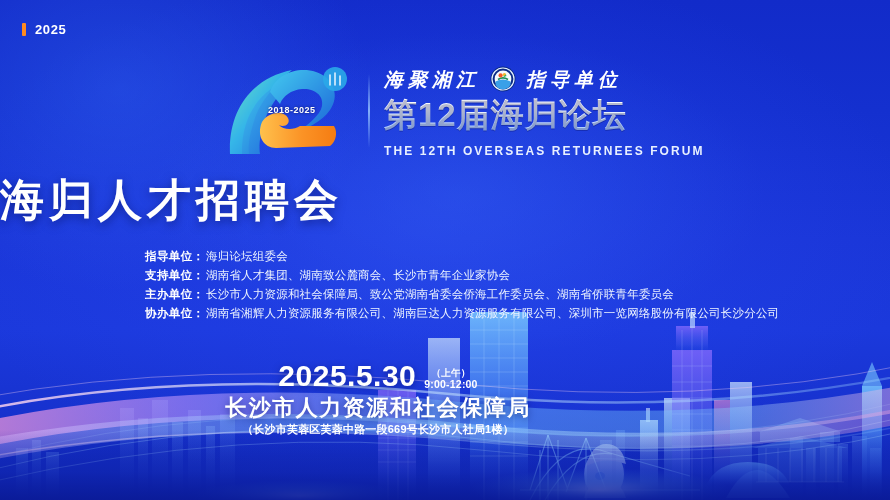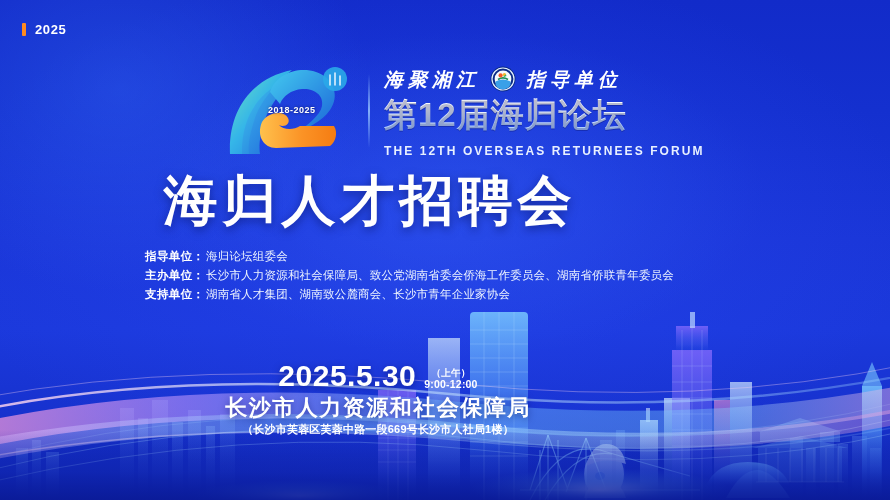--- a/index.html
+++ b/index.html
@@ -60,22 +60,22 @@
     background:linear-gradient(180deg,#ffffff 0%,#eaf3ff 40%,#9dc4ff 100%);
     -webkit-background-clip:text;background-clip:text;color:transparent;
     text-shadow:0 1px 0 rgba(0,0,60,.25);
   }
   .forum-en{
     color:#e8f0ff;font-size:12px;font-weight:bold;letter-spacing:2.1px;margin-top:10px;
     white-space:nowrap;
   }
   
   .headline{
-    position:absolute;top:170px;left:0;width:740px;text-align:center;
-    color:#ffffff;font-size:54px;font-weight:bold;letter-spacing:5px;line-height:60px;
+    position:absolute;top:170px;left:0;width:740px;
+    color:#ffffff;font-size:44px;font-weight:bold;letter-spacing:5px;line-height:60px;
     text-shadow:0 3px 10px rgba(5,15,90,.55);
   }
   
   .orgs{position:absolute;left:0;top:248px;width:890px;}
   .org-row{display:flex;justify-content:center;align-items:baseline;line-height:17px;margin-bottom:2px;white-space:nowrap;padding-left:40px;}
   .org-label{color:#ffffff;font-size:11.5px;font-weight:bold;letter-spacing:.4px;}
   .org-val{color:#eef4ff;font-size:11.5px;letter-spacing:.2px;}
   
   .org-row{position:relative;display:block;text-align:left;height:17px;}
   .org-label{position:absolute;left:145px;width:60px;text-align:left;}
@@ -363,26 +363,30 @@
   </div>
 
   <div class="headline">海归人才招聘会</div>
 
   <div class="orgs">
     <div class="org-row">
       <span class="org-label">指导单位：</span>
       <span class="org-val">海归论坛组委会</span>
     </div>
     <div class="org-row">
+      <span class="org-label">支持单位：</span>
+      <span class="org-val">湖南省人才集团、湖南致公麓商会、长沙市青年企业家协会</span>
+    </div>
+    <div class="org-row">
       <span class="org-label">主办单位：</span>
       <span class="org-val">长沙市人力资源和社会保障局、致公党湖南省委会侨海工作委员会、湖南省侨联青年委员会</span>
     </div>
     <div class="org-row">
-      <span class="org-label">支持单位：</span>
-      <span class="org-val">湖南省人才集团、湖南致公麓商会、长沙市青年企业家协会</span>
+      <span class="org-label">协办单位：</span>
+      <span class="org-val">湖南省湘辉人力资源服务有限公司、湖南巨达人力资源服务有限公司、深圳市一览网络股份有限公司长沙分公司</span>
     </div>
   </div>
 
   <div class="datebox">
     <div class="date-line">
       <span class="date-main">2025.5.30</span>
       <span class="date-side">
         <span class="date-ampm" style="display:block">（上午）</span>
         <span class="date-time" style="display:block">9:00-12:00</span>
       </span>

